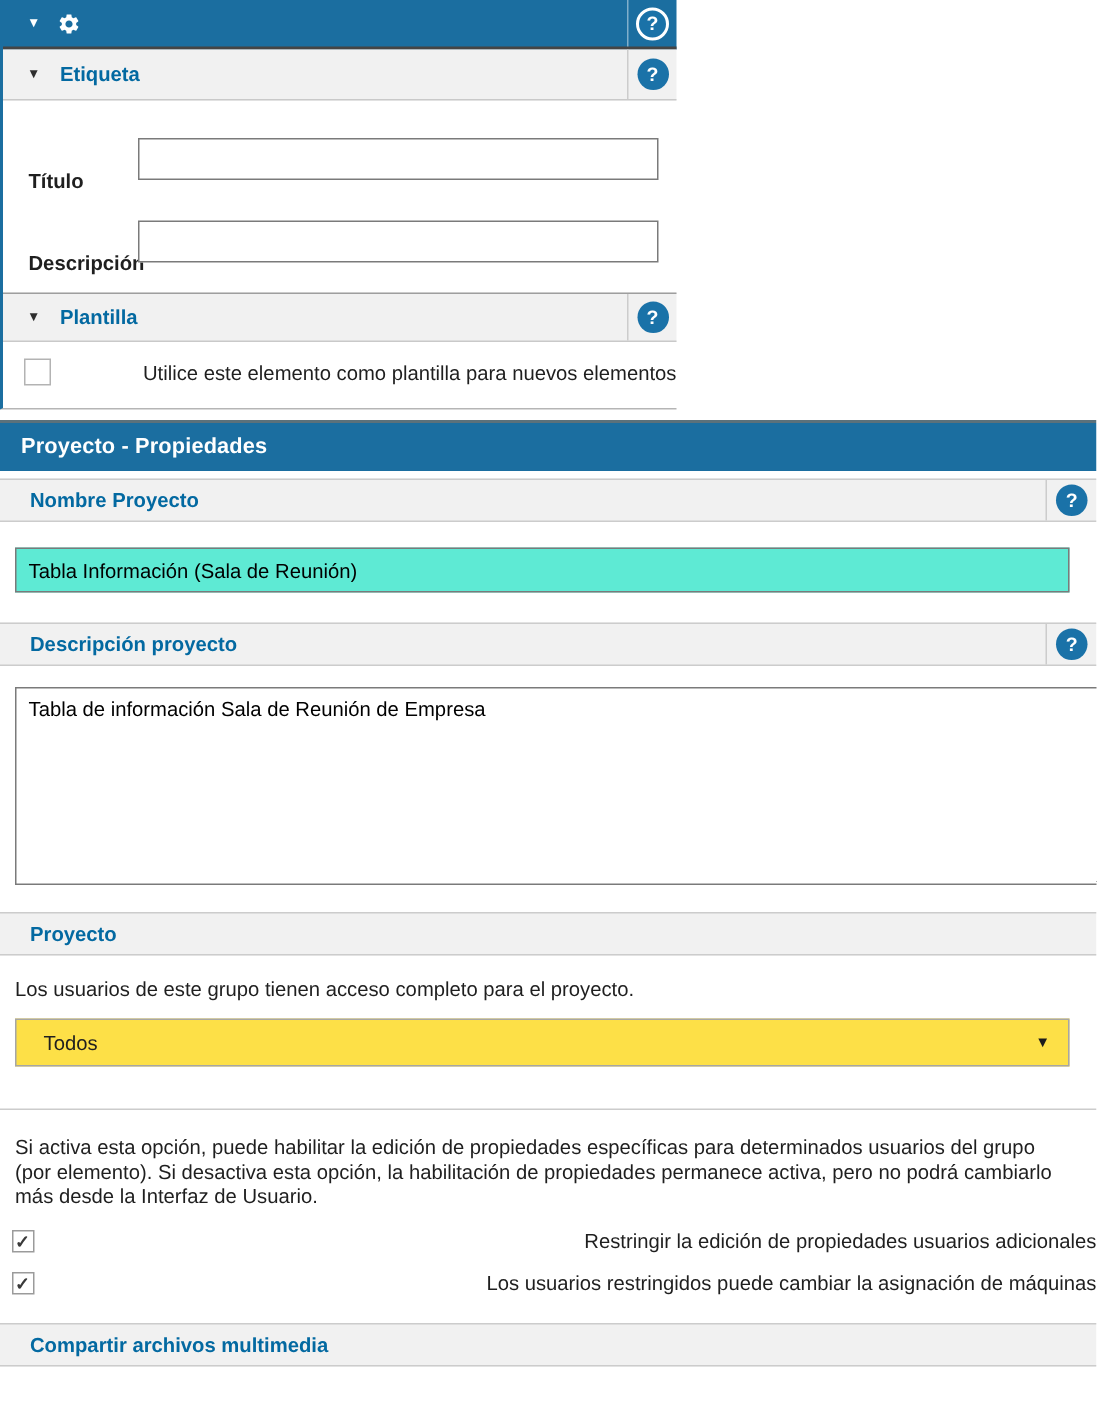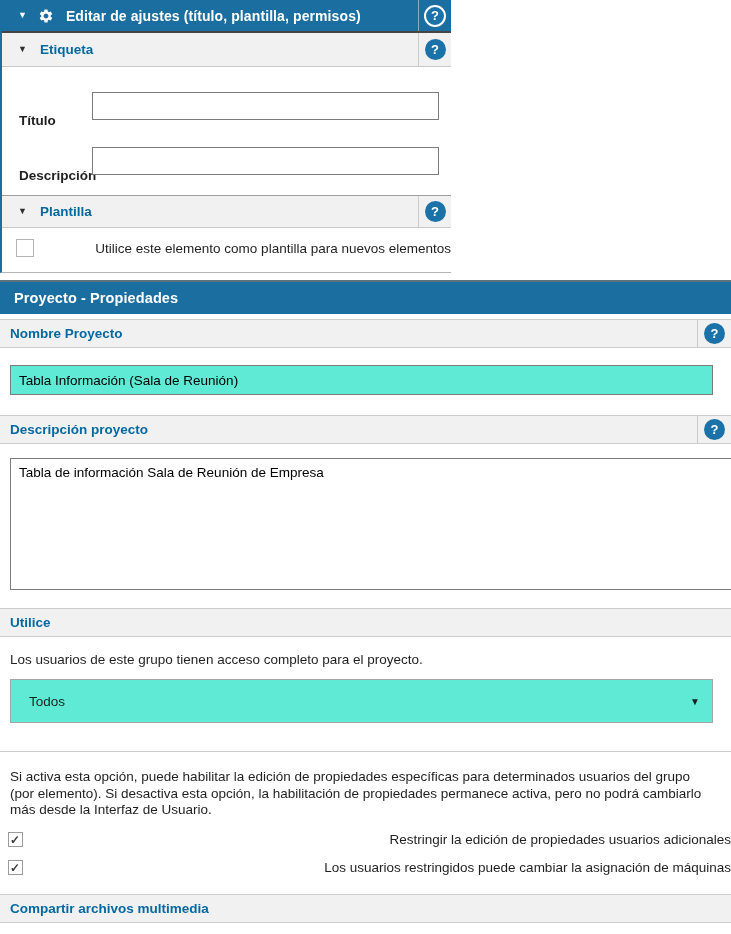--- a/index.html
+++ b/index.html
@@ -61,37 +61,37 @@
   input.cb.small:checked::after { font-size:12px; left:1px; top:1px; }
 
   
   .project-panel { margin-top:7px; border-top:2px solid #5b717b; width:731px; }
   .project-header { height:32px; background:var(--blue); display:flex; align-items:center; }
   .project-header h1 { margin-left:14px; font-size:14.5px; }
   .prop-row {
     height:29px; background:#f1f1f1; border-top:1px solid #ccc; border-bottom:1px solid #ccc;
     display:flex; align-items:center; position:relative;
   }
-  .prop-row h2 { margin-left:10px; }
+  .prop-row h2 { margin-left:20px; }
   .prop-row .right-cell { width:34px; }
   .mt5{margin-top:5px} .mt18{margin-top:18px} .mt19{margin-top:19px}
   .mt20{margin-top:20px}
   .project-input {
     display:block; margin:17px 10px 0 10px; width:703px; height:30px;
     border:1px solid #7a7a7a; background:#5eead4; padding:0 8px;
     font:13.5px "Liberation Sans",sans-serif;
   }
   textarea.project-desc {
     display:block; margin:14px 10px 0 10px; width:730px; height:132px;
     border:1px solid #7a7a7a; background:#fff; padding:6px 8px;
     font:13.5px "Liberation Sans",sans-serif; resize:both;
   }
   p.intro { margin:15px 10px 0 10px; }
   .select {
-    margin:12px 10px 0 10px; width:703px; height:44px; background:#5eead4;
+    margin:12px 10px 0 10px; width:703px; height:32px; background:#fde047;
     border:1px solid #a6a6a6; display:flex; align-items:center; justify-content:space-between;
     padding:0 12px 0 18px; cursor:pointer;
   }
   .select .dd-caret { font-size:10px; color:#1c1c1c; }
   hr.divider { border:none; border-top:1px solid #ccc; margin:28px 0 0 0; }
   p.note { margin:17px 14px 0 10px; line-height:16.5px; }
   .proj-cb { margin:13px 0 0 8px;gap:28px; }
   .proj-cb.last { margin:12px 0 12px 8px; }
 </style>
 </head>
@@ -99,21 +99,20 @@
 
 <section class="edit-panel">
 
   <header class="panel-header">
     <span class="caret">▼</span>
     <span class="gear">
       <svg width="16" height="16" viewBox="0 0 24 24" fill="#ffffff" aria-hidden="true">
         <path d="M19.14 12.94c.04-.3.06-.61.06-.94 0-.32-.02-.64-.07-.94l2.03-1.58c.18-.14.23-.41.12-.61l-1.92-3.32c-.12-.22-.37-.29-.59-.22l-2.39.96c-.5-.38-1.03-.7-1.62-.94l-.36-2.54c-.04-.24-.24-.41-.48-.41h-3.84c-.24 0-.43.17-.47.41l-.36 2.54c-.59.24-1.13.57-1.62.94l-2.39-.96c-.22-.08-.47 0-.59.22L2.74 8.87c-.12.21-.08.47.12.61l2.03 1.58c-.05.3-.09.63-.09.94s.02.64.07.94l-2.03 1.58c-.18.14-.23.41-.12.61l1.92 3.32c.12.22.37.29.59.22l2.39-.96c.5.38 1.03.7 1.62.94l.36 2.54c.05.24.24.41.48.41h3.84c.24 0 .44-.17.47-.41l.36-2.54c.59-.24 1.13-.56 1.62-.94l2.39.96c.22.08.47 0 .59-.22l1.92-3.32c.12-.22.07-.47-.12-.61l-2.01-1.58zM12 15.6c-1.98 0-3.6-1.62-3.6-3.6s1.62-3.6 3.6-3.6 3.6 1.62 3.6 3.6-1.62 3.6-3.6 3.6z"></path>
       </svg>
     </span>
-    <h1>Editar de ajustes (título, plantilla, permisos)</h1>
     <span class="right-cell">
       <button class="help on-blue">
           <span>?</span>
         </button>
     </span>
   </header>
 
   <div class="sub-header">
     <span class="caret">▼</span>
     <h2>Etiqueta</h2>
@@ -172,21 +171,21 @@
     <h2>Descripción proyecto</h2>
     <span class="right-cell">
       <button class="help">
           <span>?</span>
         </button>
     </span>
   </div>
   <textarea class="project-desc" style="">Tabla de información Sala de Reunión de Empresa</textarea>
 
   <div class="prop-row mt18">
-    <h2>Utilice</h2>
+    <h2>Proyecto</h2>
   </div>
 
   <p class="intro">Los usuarios de este grupo tienen acceso completo para el proyecto.</p>
 
   <div class="select">
     <span>Todos</span>
     <span class="dd-caret">▼</span>
   </div>
 
   <hr class="divider">

